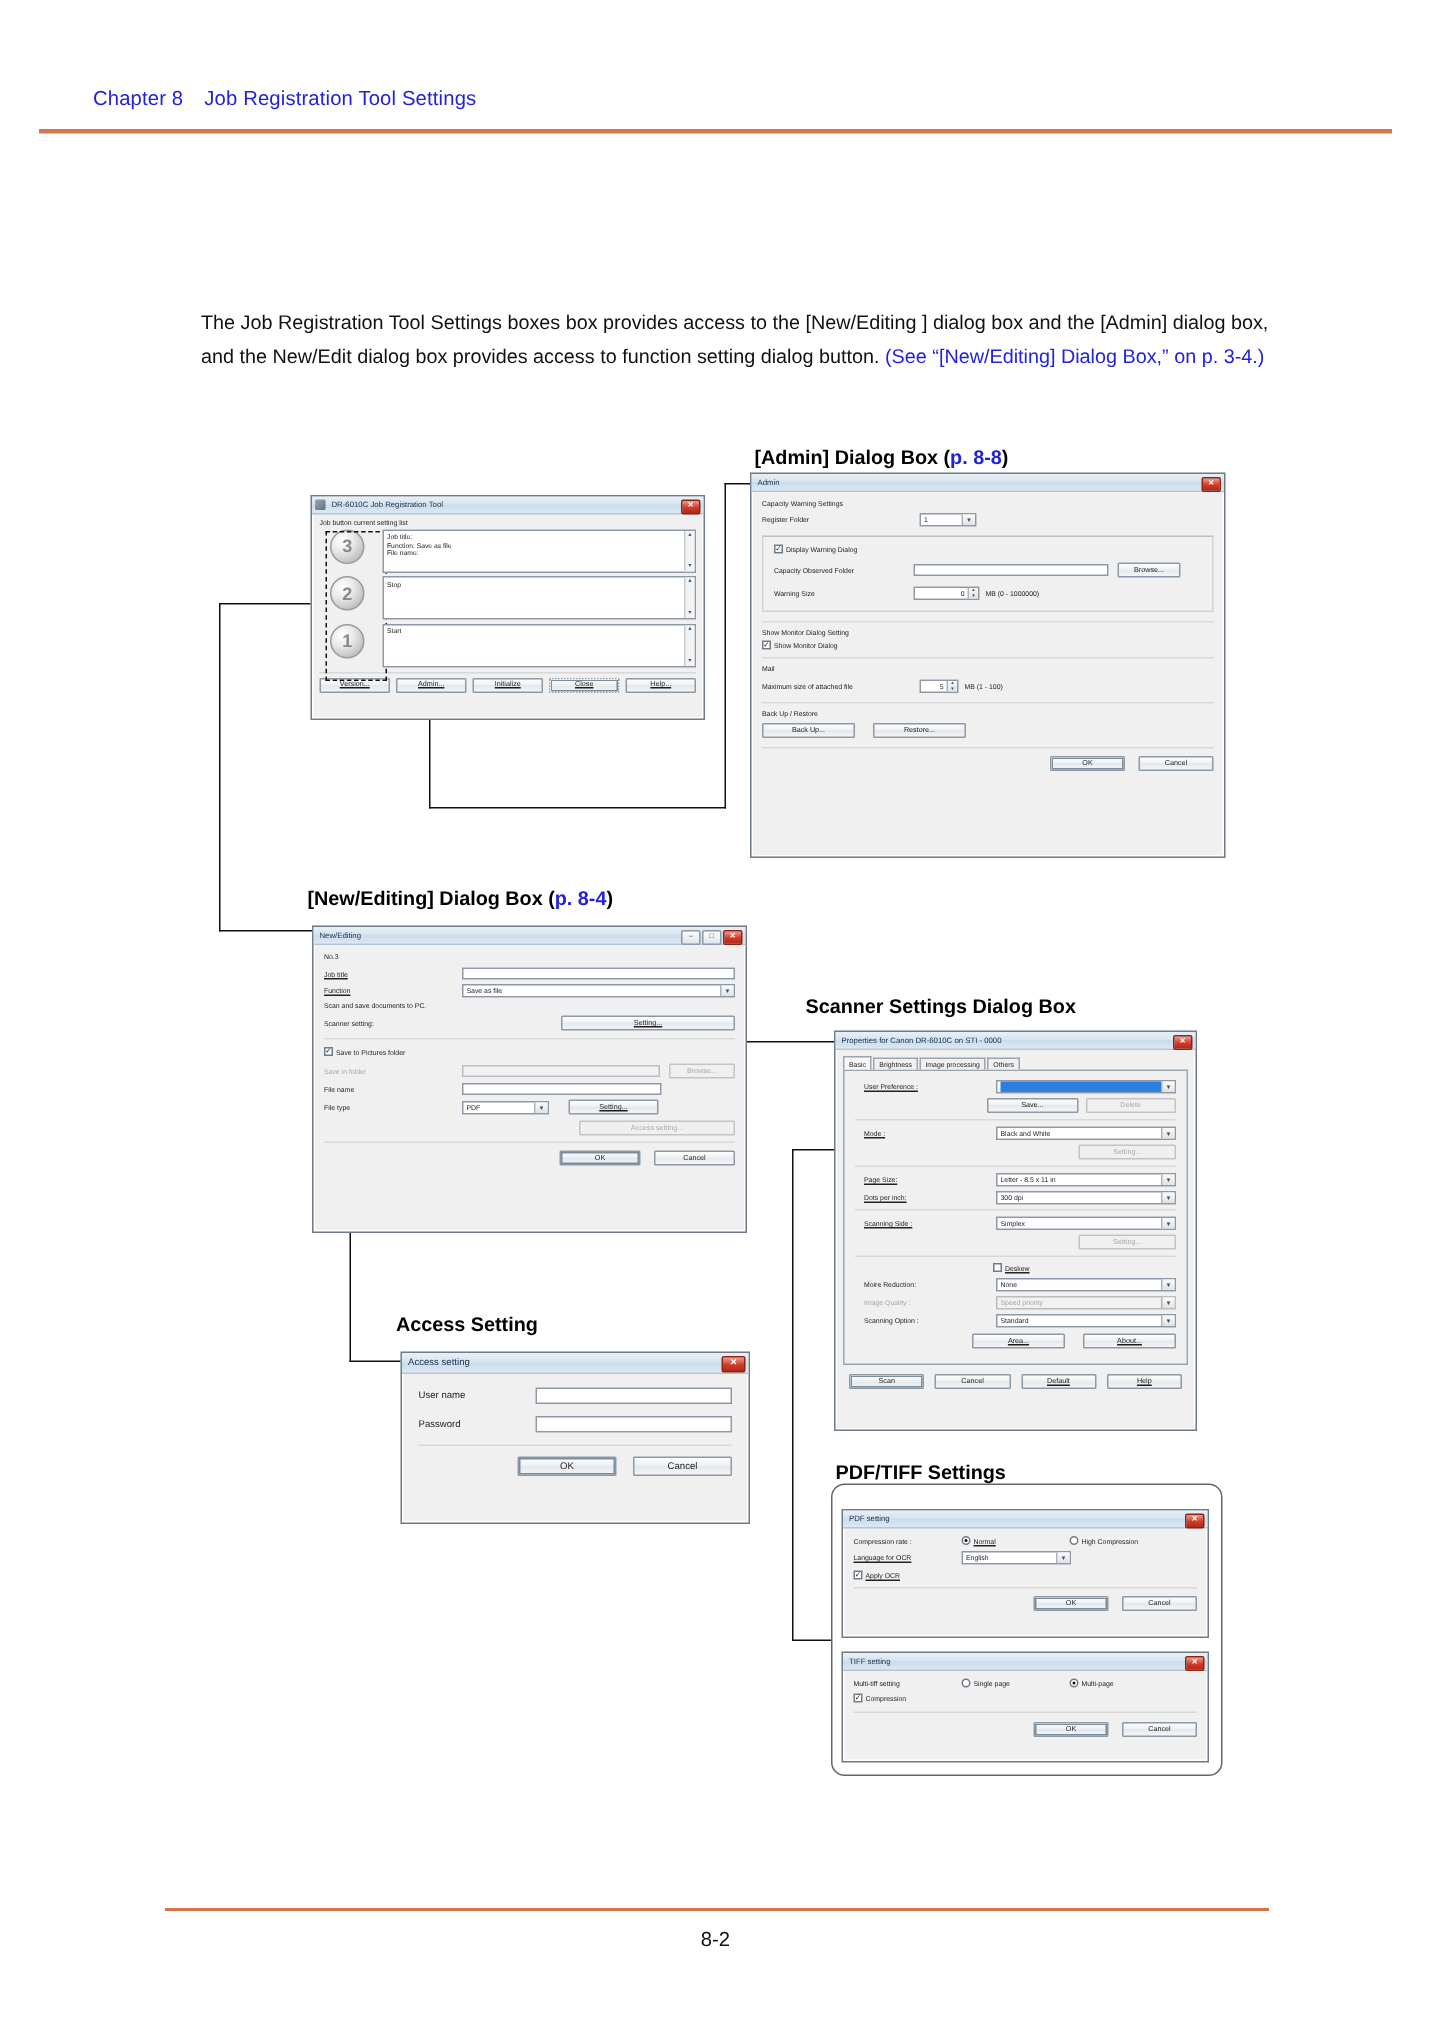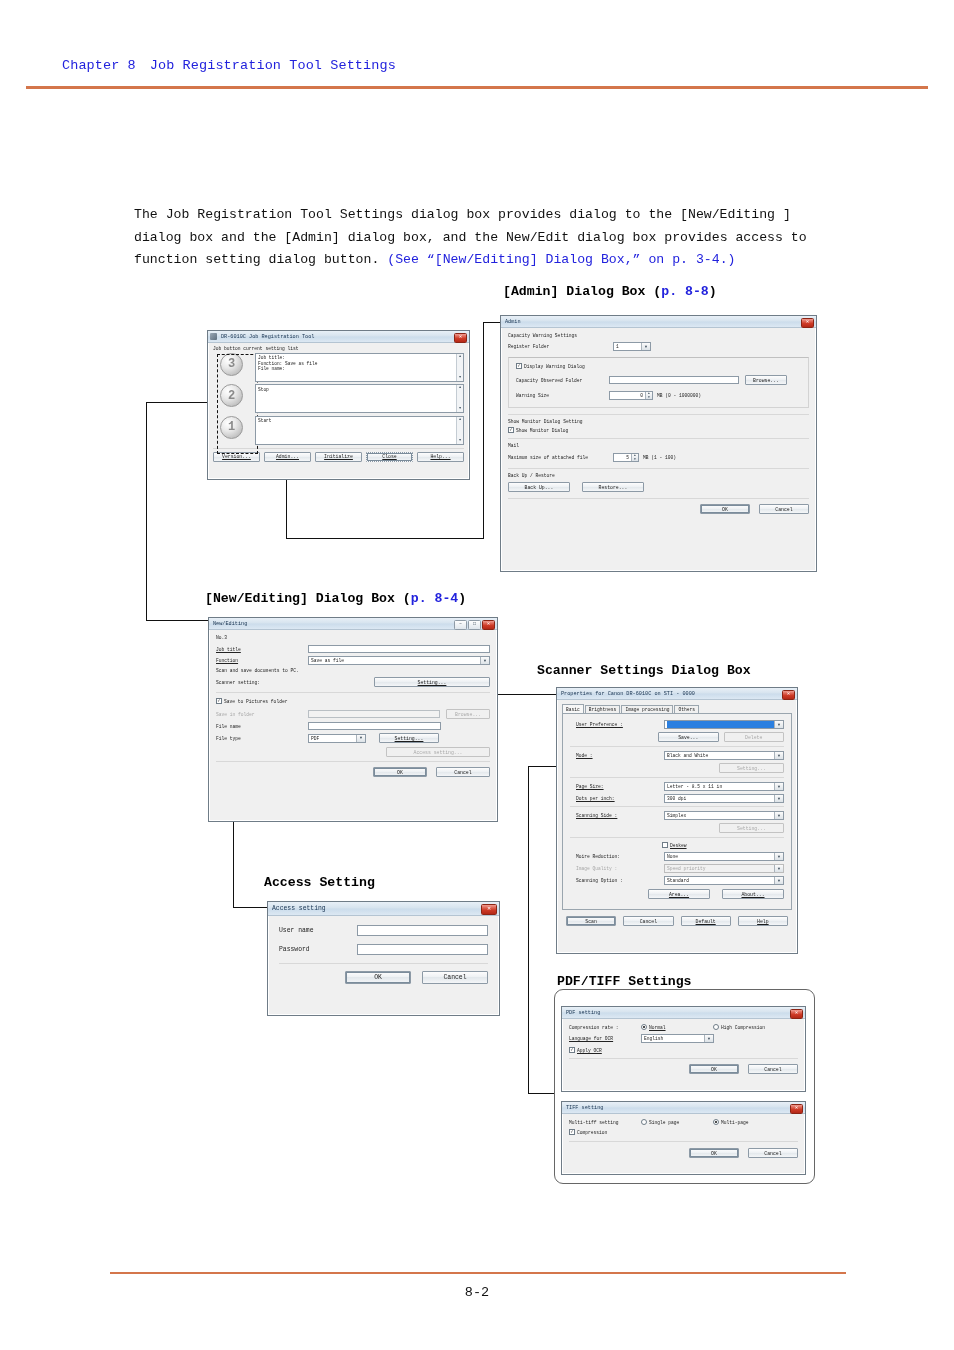--- a/index.html
+++ b/index.html
@@ -4,21 +4,21 @@
 <style>
   html, body { margin:0; padding:0; }
   body {
     width:954px; height:1350px;
     background:#ffffff;
     font-family:"Liberation Sans", sans-serif;
     color:#000;
     position:relative;
     overflow:hidden;
   }
-  .page { position:relative; width:954px; height:1160px;font-family:Liberation Mono, monospace; }
+  .page { position:relative; width:954px; height:1160px; }
 
   
   .rh {
     position:absolute; left:62px; top:58px;
     font-size:13.5px; color:#2222dd; letter-spacing:.1px;
   }
   .rh .sep { display:inline-block; width:14px; }
   .rule-top {
     position:absolute; left:26px; top:86px; width:902px; height:2.5px;
     background:#d4764b;
@@ -186,27 +186,27 @@
 
 <div class="page">
 
   <div class="rh">
     <span>Chapter 8</span><span class="sep"></span><span>Job Registration Tool Settings</span>
   </div>
   <div class="rule-top"></div>
 
 
   <div class="intro">
-    <span>The Job Registration Tool Settings dialog box provides dialog to the [New/Editing ] dialog box and</span>
+    <span>The Job Registration Tool Settings boxes box provides access to the [New/Editing ] dialog box and</span>
     <span>the [Admin] dialog box, and the New/Edit dialog box provides access to function setting dialog</span>
     <span>button. </span><span class="lnk">(See “[New/Editing] Dialog Box,” on p. 3-4.)</span>
   </div>
 
 
-  <div class="cap" style="left:503px; top:283px;">
+  <div class="cap" style="left:503px; top:296px;">
     <span>[Admin] Dialog Box (</span><span class="pg">p. 8-8</span><span>)</span>
   </div>
 
   <div class="cap" style="left:205px; top:590px;">
     <span>[New/Editing] Dialog Box (</span><span class="pg">p. 8-4</span><span>)</span>
   </div>
 
   <div class="cap" style="left:537px; top:662px;">Scanner Settings Dialog Box</div>
   <div class="cap" style="left:264px; top:874px;">Access Setting</div>
   <div class="cap" style="left:557px; top:973px;">PDF/TIFF Settings</div>

